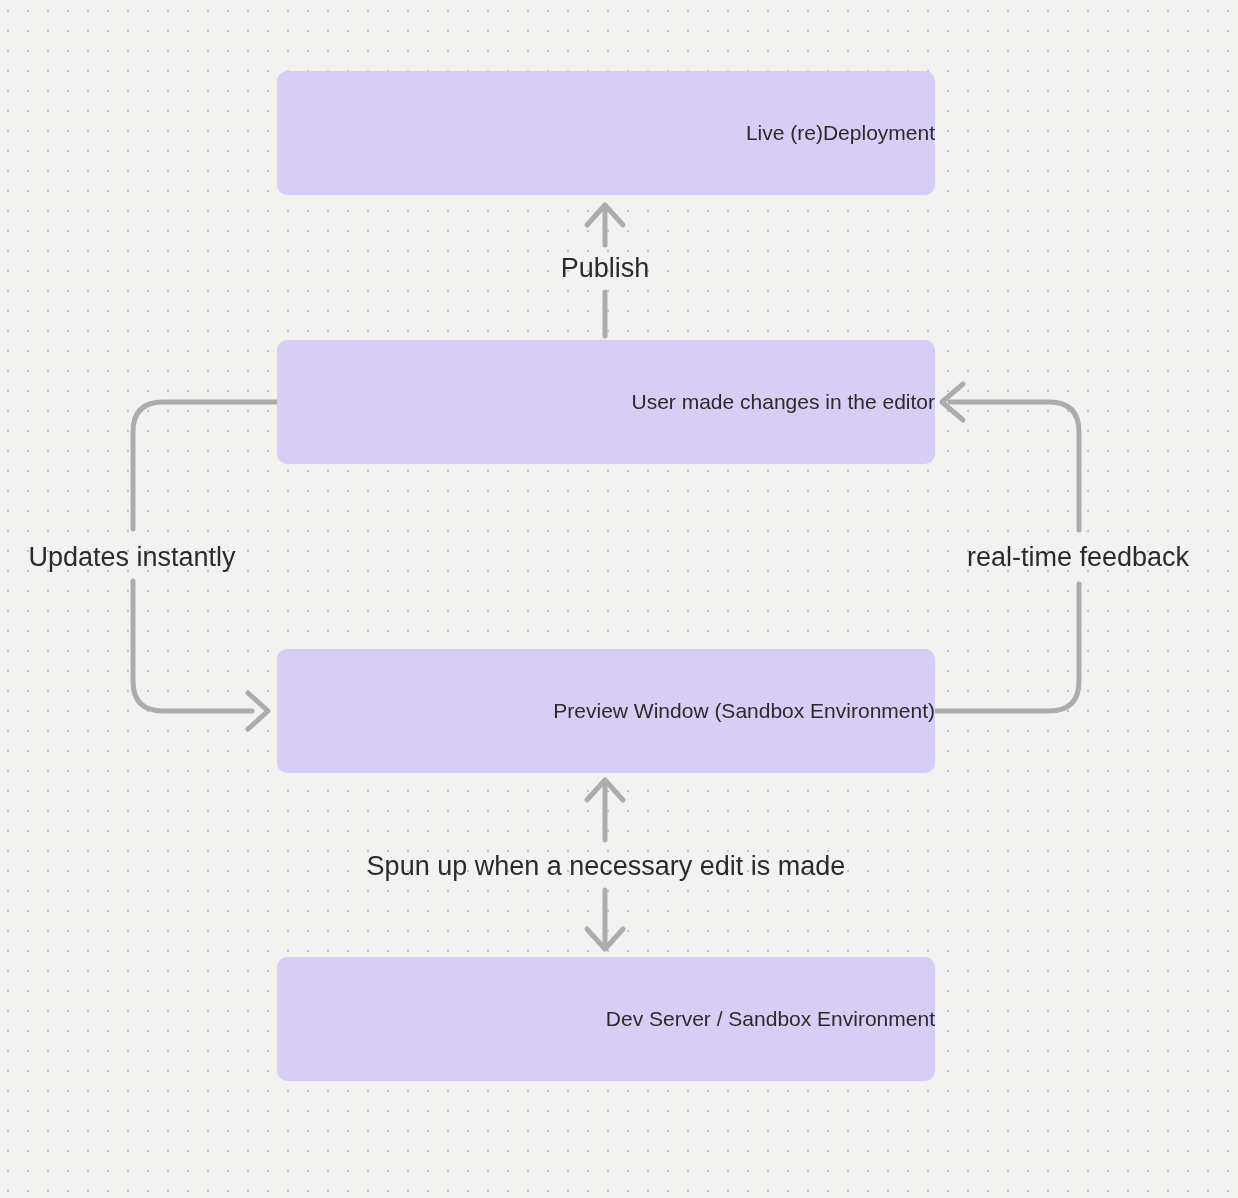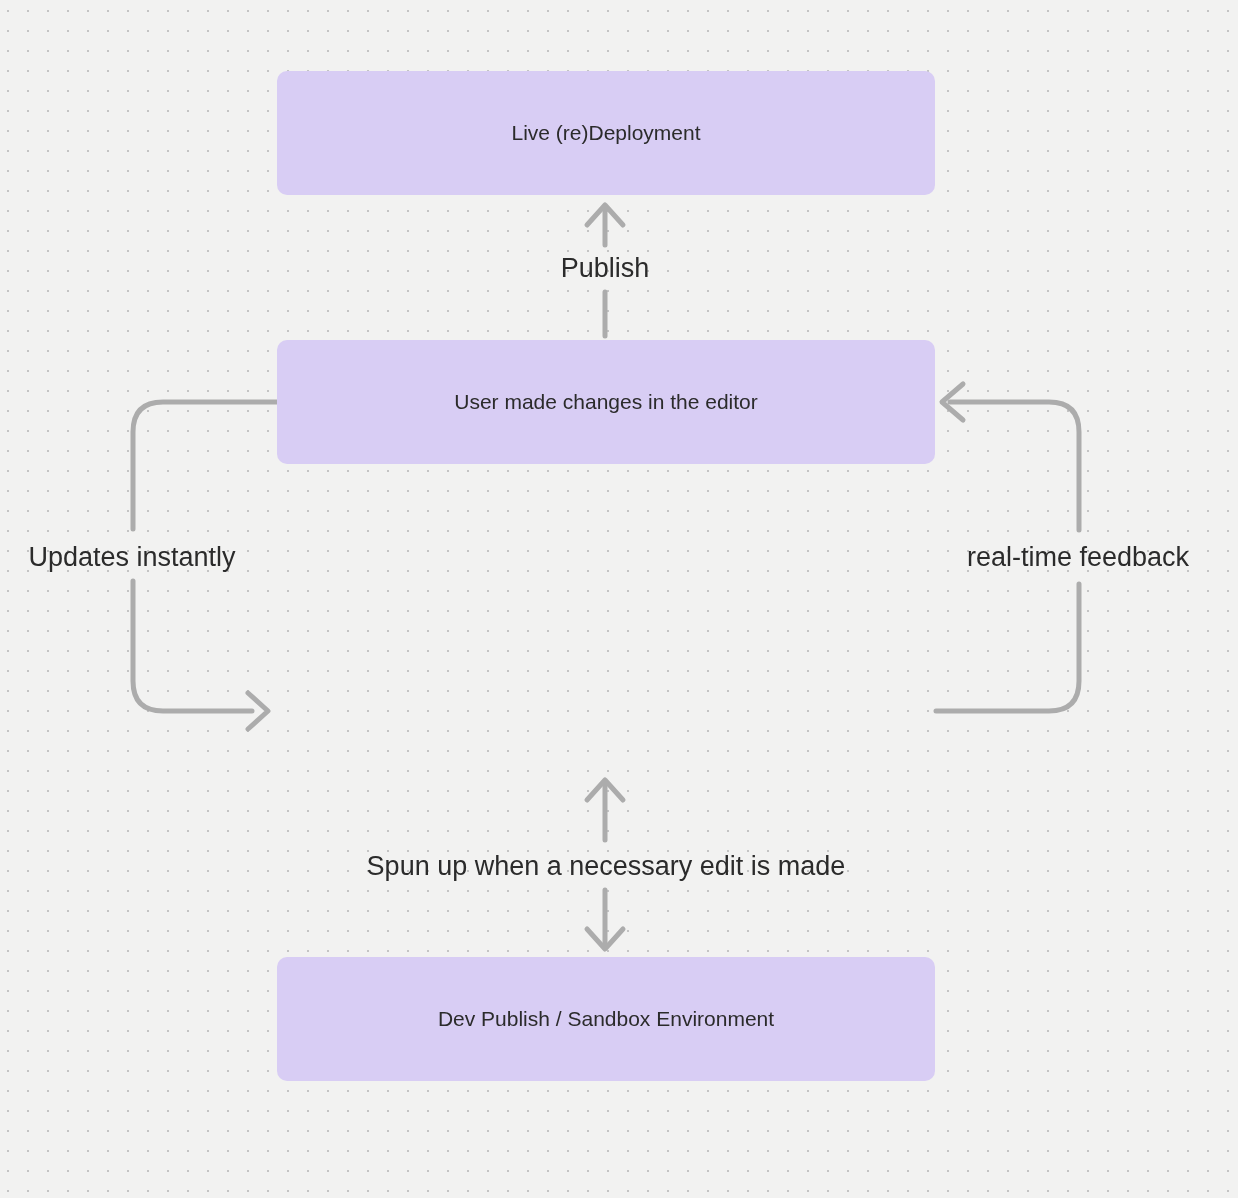--- a/index.html
+++ b/index.html
@@ -41,21 +41,21 @@
   }
   .node {
     position: absolute;
     left: 277px;
     width: 658px;
     height: 124px;
     background: var(--node-fill);
     border-radius: 10px;
     display: flex;
     align-items: center;
-    justify-content: center;
+    justify-content: flex-end;
     text-align: center;
     color: var(--text);
     font-size: 21px;
     line-height: 1.25;
     cursor: default;
   }
   .node-1 { top: 71px; }
   .node-2 { top: 340px; }
   .node-3 { top: 649px; }
   .node-4 { top: 957px; }
@@ -105,23 +105,26 @@
   </svg>
 
   <div class="node node-1">
     <span>Live (re)Deployment</span>
   </div>
 
   <div class="node node-2">
     <span>User made changes in the editor</span>
   </div>
 
+  <div class="node node-3">
+    <span>Preview Window (Sandbox Environment)</span>
+  </div>
 
   <div class="node node-4">
-    <span>Dev Publish / Sandbox Environment</span>
+    <span>Dev Server / Sandbox Environment</span>
   </div>
 
   <div class="edge-label label-publish">Publish</div>
 
   <div class="edge-label label-updates">Updates instantly</div>
 
   <div class="edge-label label-feedback">real-time feedback</div>
 
   <div class="edge-label label-spunup">Spun up when a necessary edit is made</div>
 

